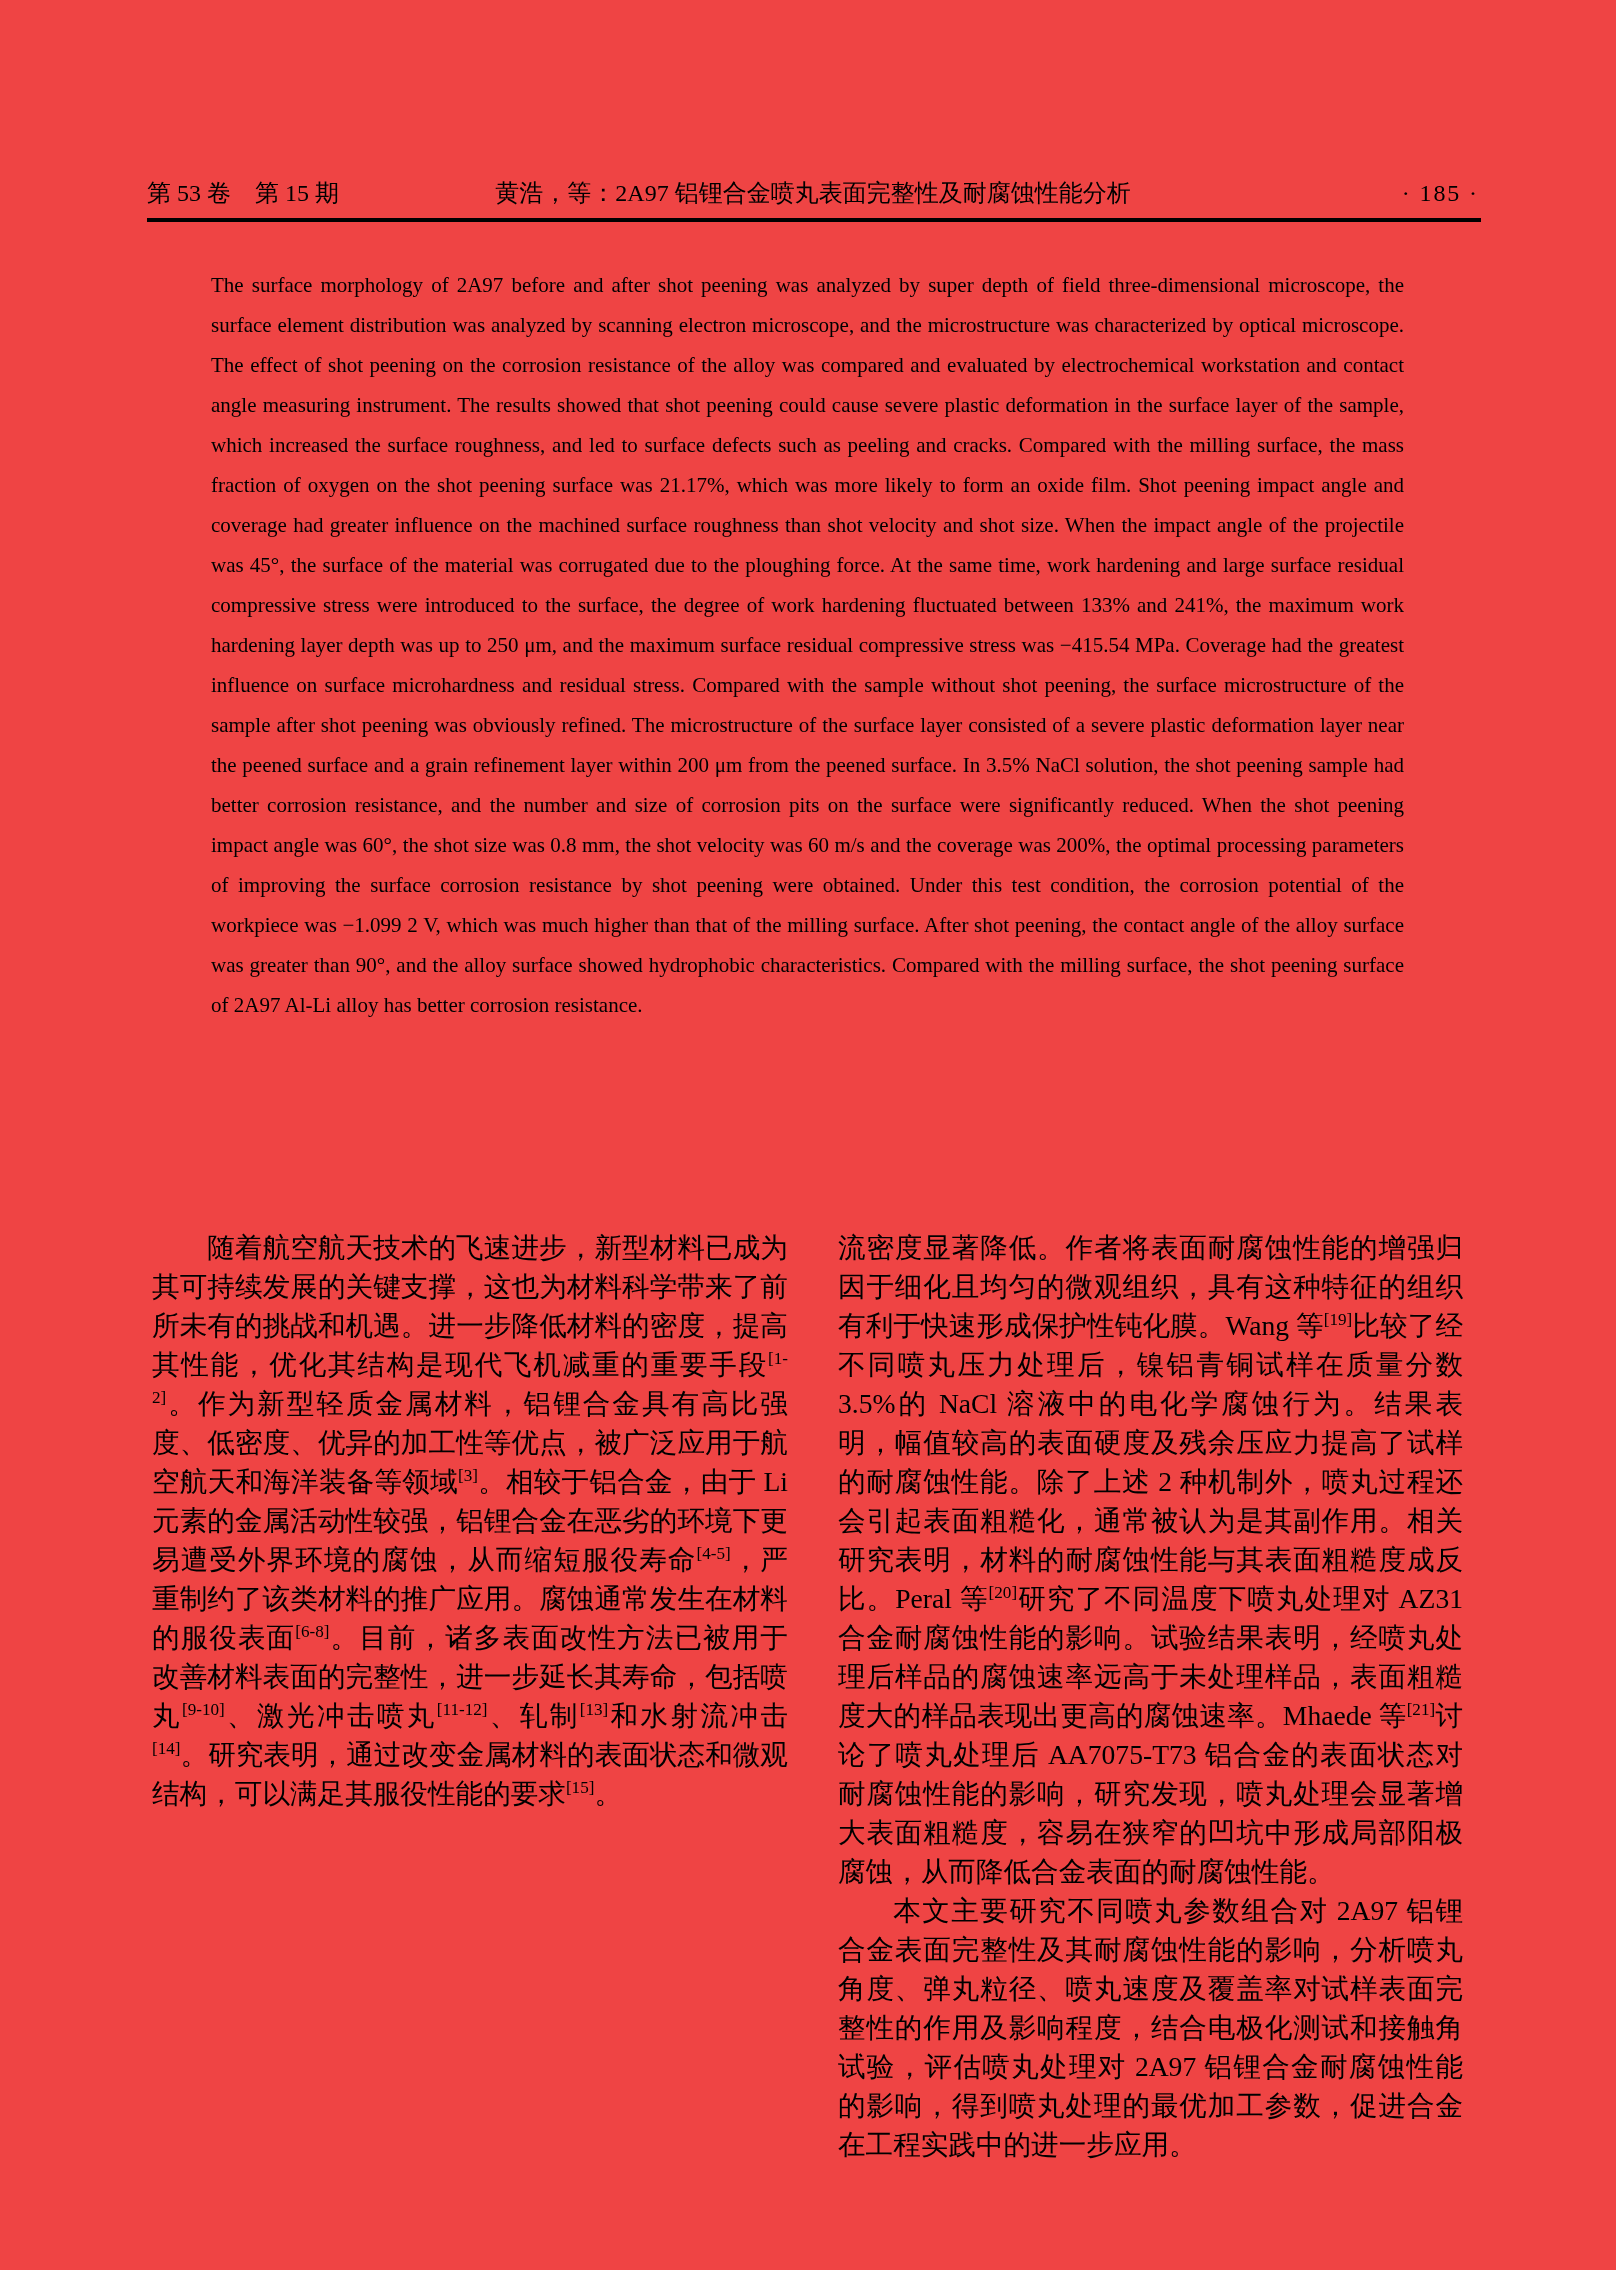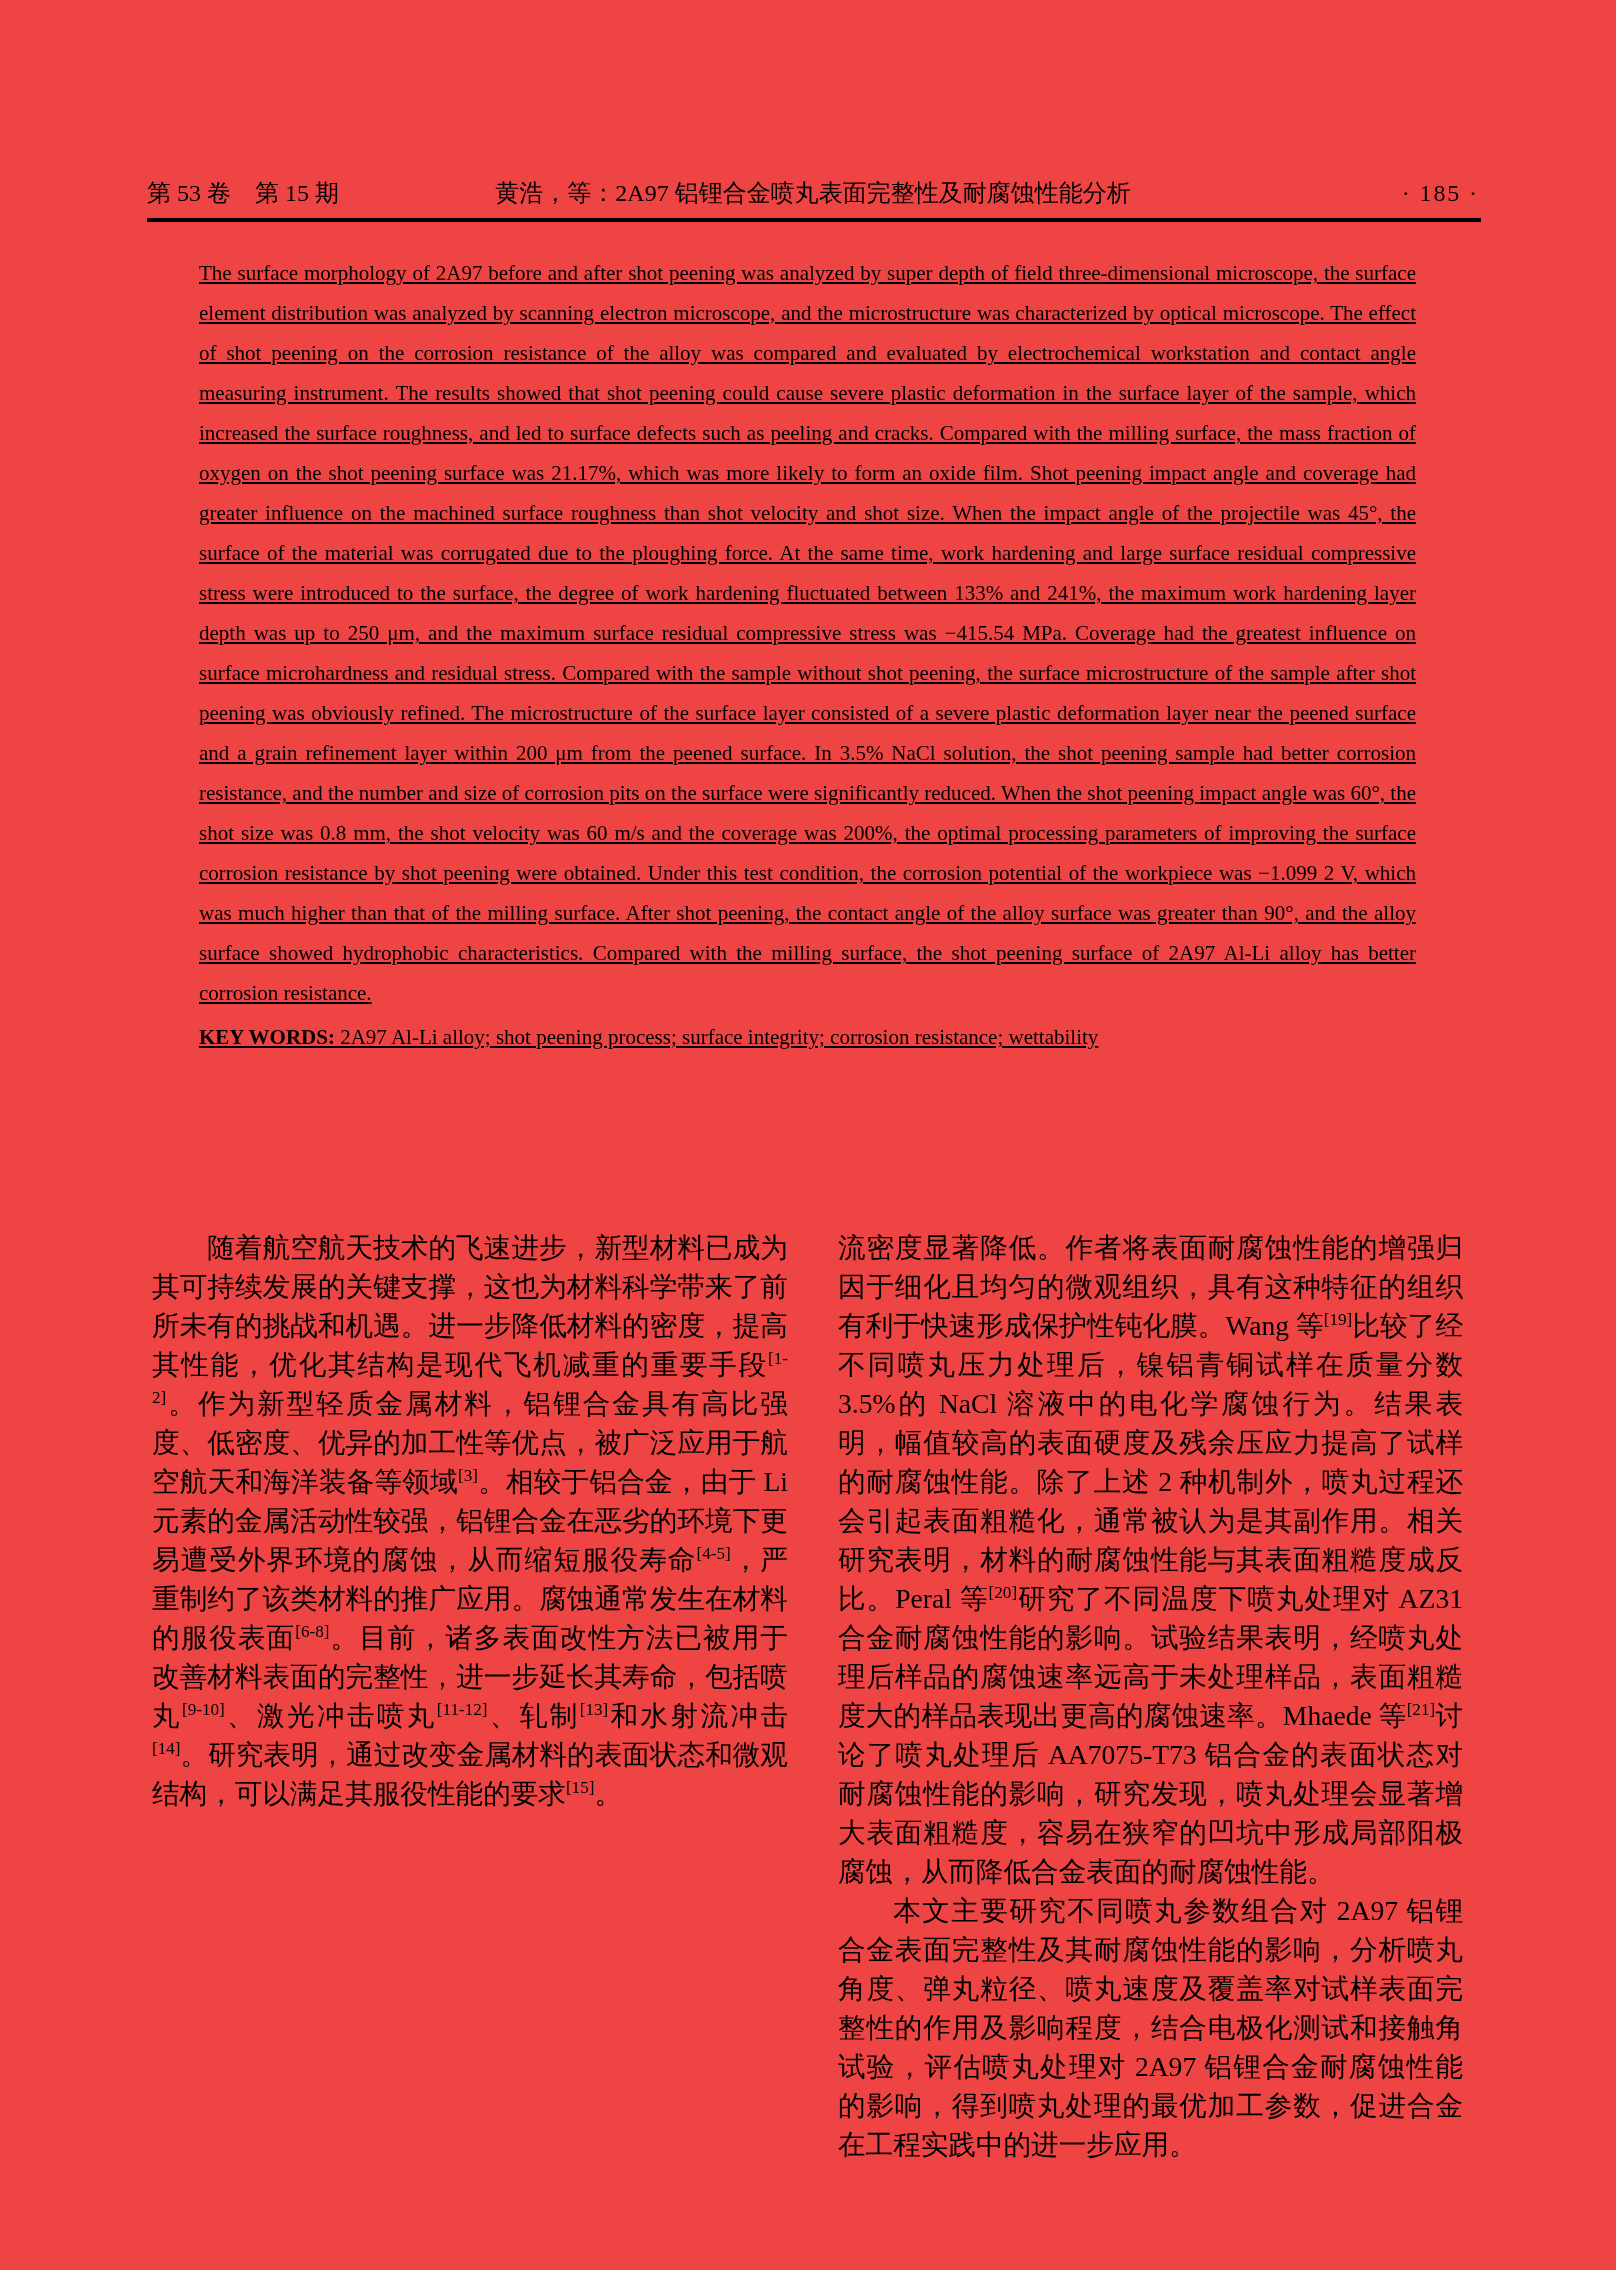--- a/index.html
+++ b/index.html
@@ -43,21 +43,21 @@
   
   .abstract-block {
     position: absolute;
     top: 249px;
     left: 195px;
     width: 1225px;
     font-size: 21px;
     line-height: 40px;
     text-align: justify;
   }
-  .abstract-block p { margin: 4px; text-decoration: underline; }
+  .abstract-block p { margin: 16px; }
   .keywords-line { margin-top: 0; }
   .keywords-line strong { font-weight: bold; }
   
   .columns {
     position: absolute;
     top: 1228px;
     left: 152px;
     width: 1311px;
     display: flex;
     gap: 38px;
@@ -83,21 +83,20 @@
   <header class="page-header">
     <span class="vol">第 53 卷　第 15 期</span>
     <span class="title">黄浩，等：2A97 铝锂合金喷丸表面完整性及耐腐蚀性能分析</span>
     <span class="pno">· 185 ·</span>
   </header>
 
   <div class="header-rule"></div>
 
   <section class="abstract-block">
     <p>The surface morphology of 2A97 before and after shot peening was analyzed by super depth of field three-dimensional microscope, the surface element distribution was analyzed by scanning electron microscope, and the microstructure was characterized by optical microscope. The effect of shot peening on the corrosion resistance of the alloy was compared and evaluated by electrochemical workstation and contact angle measuring instrument. The results showed that shot peening could cause severe plastic deformation in the surface layer of the sample, which increased the surface roughness, and led to surface defects such as peeling and cracks. Compared with the milling surface, the mass fraction of oxygen on the shot peening surface was 21.17%, which was more likely to form an oxide film. Shot peening impact angle and coverage had greater influence on the machined surface roughness than shot velocity and shot size. When the impact angle of the projectile was 45°, the surface of the material was corrugated due to the ploughing force. At the same time, work hardening and large surface residual compressive stress were introduced to the surface, the degree of work hardening fluctuated between 133% and 241%, the maximum work hardening layer depth was up to 250 μm, and the maximum surface residual compressive stress was −415.54 MPa. Coverage had the greatest influence on surface microhardness and residual stress. Compared with the sample without shot peening, the surface microstructure of the sample after shot peening was obviously refined. The microstructure of the surface layer consisted of a severe plastic deformation layer near the peened surface and a grain refinement layer within 200 μm from the peened surface. In 3.5% NaCl solution, the shot peening sample had better corrosion resistance, and the number and size of corrosion pits on the surface were significantly reduced. When the shot peening impact angle was 60°, the shot size was 0.8 mm, the shot velocity was 60 m/s and the coverage was 200%, the optimal processing parameters of improving the surface corrosion resistance by shot peening were obtained. Under this test condition, the corrosion potential of the workpiece was −1.099 2 V, which was much higher than that of the milling surface. After shot peening, the contact angle of the alloy surface was greater than 90°, and the alloy surface showed hydrophobic characteristics. Compared with the milling surface, the shot peening surface of 2A97 Al-Li alloy has better corrosion resistance.</p>
-    <p class="keywords-line"><strong>KEY WORDS:</strong><span> 2A97 Al-Li alloy; shot peening process; surface integrity; corrosion resistance; wettability</span></p>
   </section>
 
   <section class="columns">
     <div class="column left">
         <p class="indent">随着航空航天技术的飞速进步，新型材料已成为其可持续发展的关键支撑，这也为材料科学带来了前所未有的挑战和机遇。进一步降低材料的密度，提高其性能，优化其结构是现代飞机减重的重要手段<sup>[1-2]</sup>。作为新型轻质金属材料，铝锂合金具有高比强度、低密度、优异的加工性等优点，被广泛应用于航空航天和海洋装备等领域<sup>[3]</sup>。相较于铝合金，由于 Li 元素的金属活动性较强，铝锂合金在恶劣的环境下更易遭受外界环境的腐蚀，从而缩短服役寿命<sup>[4-5]</sup>，严重制约了该类材料的推广应用。腐蚀通常发生在材料的服役表面<sup>[6-8]</sup>。目前，诸多表面改性方法已被用于改善材料表面的完整性，进一步延长其寿命，包括喷丸<sup>[9-10]</sup>、激光冲击喷丸<sup>[11-12]</sup>、轧制<sup>[13]</sup>和水射流冲击<sup>[14]</sup>。研究表明，通过改变金属材料的表面状态和微观结构，可以满足其服役性能的要求<sup>[15]</sup>。</p>
       </div>
     <div class="column right">
         <p class="">流密度显著降低。作者将表面耐腐蚀性能的增强归因于细化且均匀的微观组织，具有这种特征的组织有利于快速形成保护性钝化膜。Wang 等<sup>[19]</sup>比较了经不同喷丸压力处理后，镍铝青铜试样在质量分数 3.5%的 NaCl 溶液中的电化学腐蚀行为。结果表明，幅值较高的表面硬度及残余压应力提高了试样的耐腐蚀性能。除了上述 2 种机制外，喷丸过程还会引起表面粗糙化，通常被认为是其副作用。相关研究表明，材料的耐腐蚀性能与其表面粗糙度成反比。Peral 等<sup>[20]</sup>研究了不同温度下喷丸处理对 AZ31 合金耐腐蚀性能的影响。试验结果表明，经喷丸处理后样品的腐蚀速率远高于未处理样品，表面粗糙度大的样品表现出更高的腐蚀速率。Mhaede 等<sup>[21]</sup>讨论了喷丸处理后 AA7075-T73 铝合金的表面状态对耐腐蚀性能的影响，研究发现，喷丸处理会显著增大表面粗糙度，容易在狭窄的凹坑中形成局部阳极腐蚀，从而降低合金表面的耐腐蚀性能。</p>
         <p class="indent">本文主要研究不同喷丸参数组合对 2A97 铝锂合金表面完整性及其耐腐蚀性能的影响，分析喷丸角度、弹丸粒径、喷丸速度及覆盖率对试样表面完整性的作用及影响程度，结合电极化测试和接触角试验，评估喷丸处理对 2A97 铝锂合金耐腐蚀性能的影响，得到喷丸处理的最优加工参数，促进合金在工程实践中的进一步应用。</p>
       </div>

